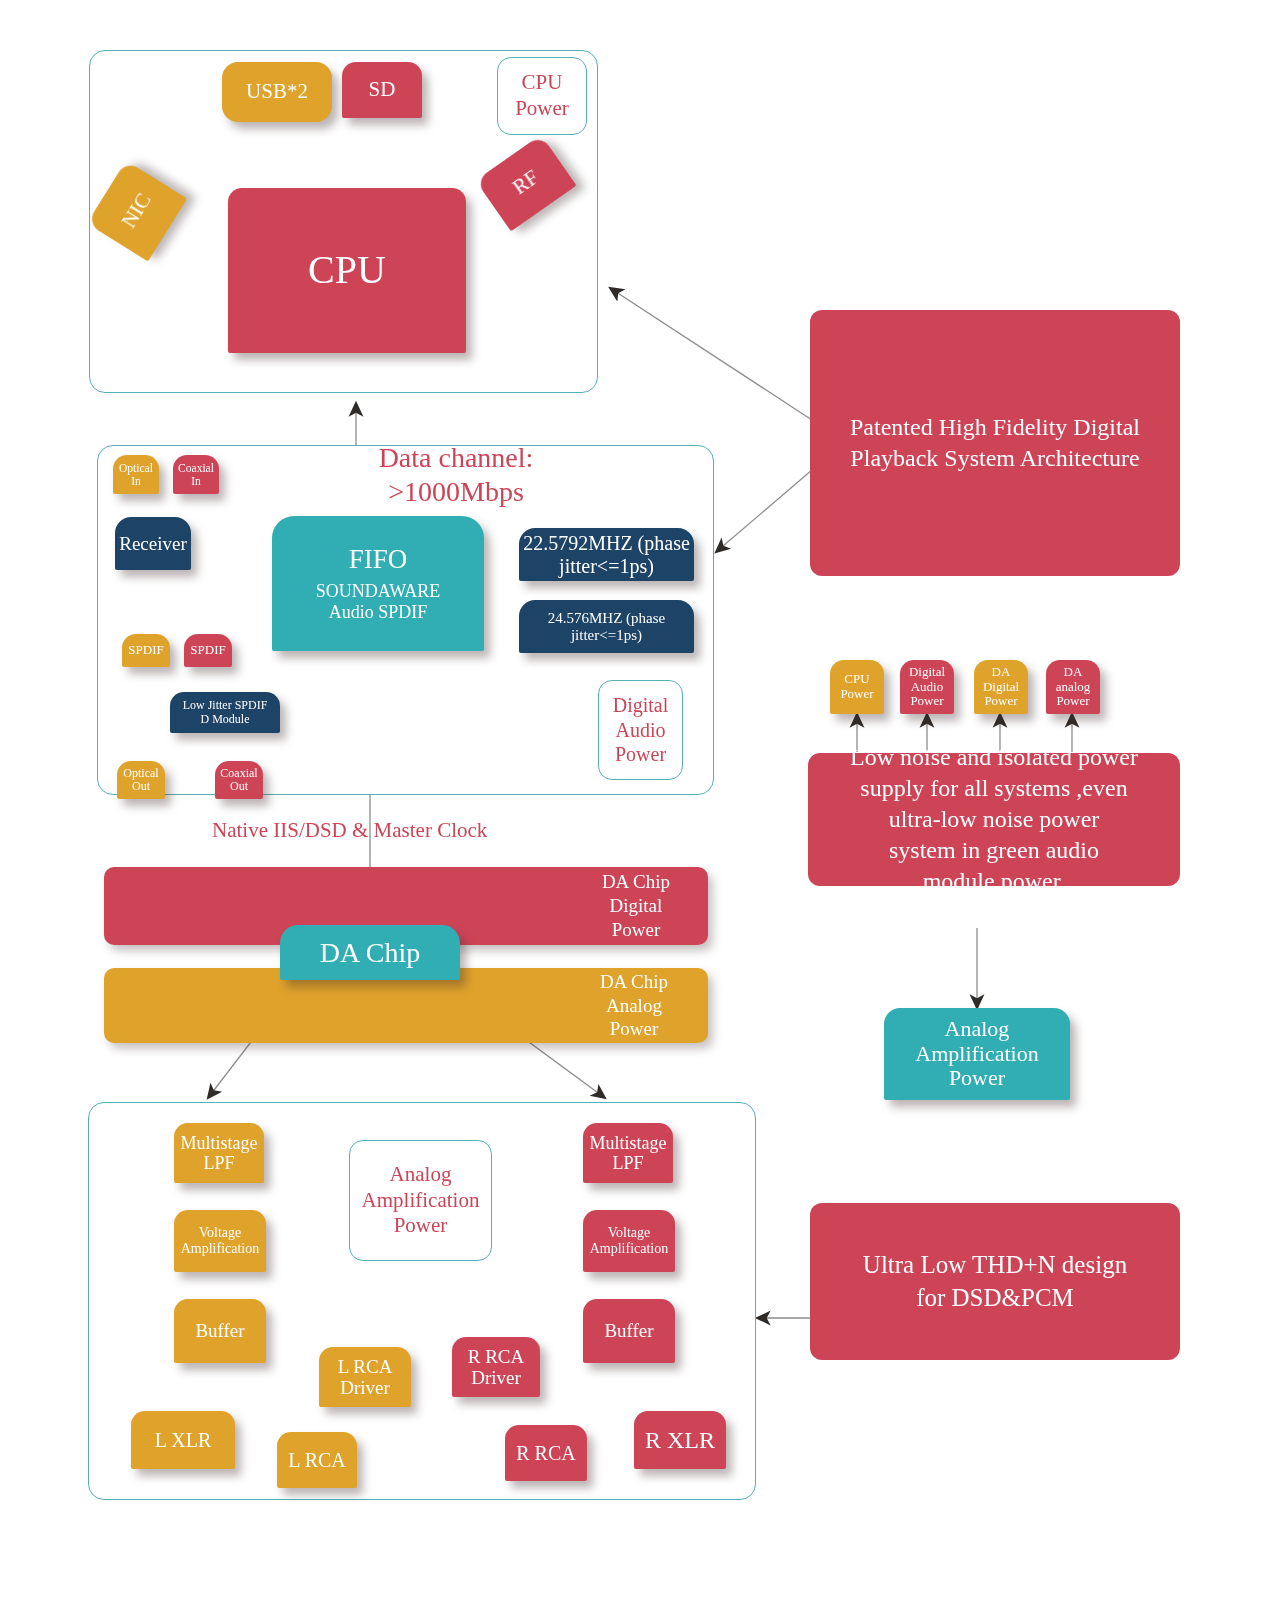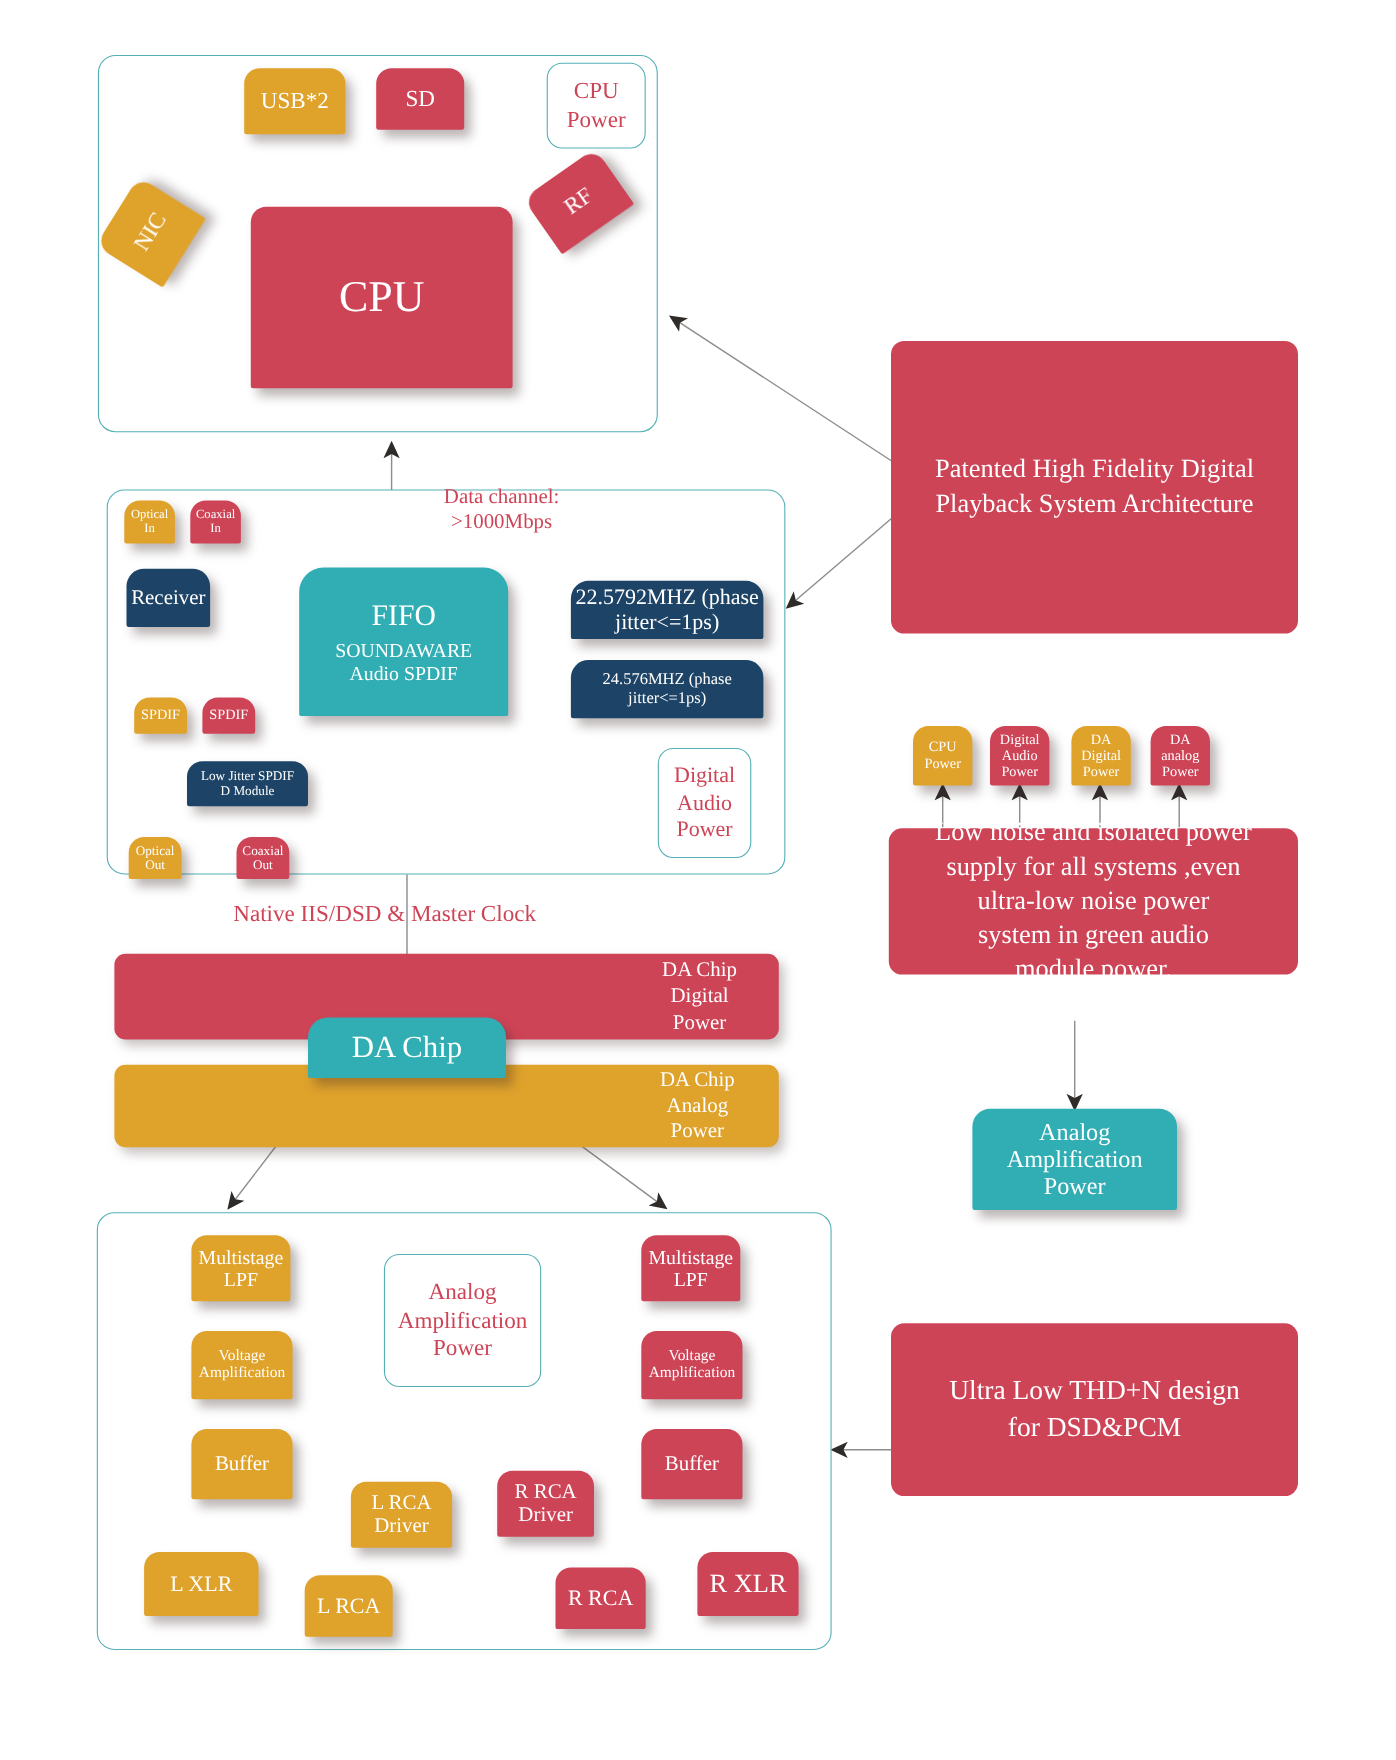--- a/index.html
+++ b/index.html
@@ -129,46 +129,46 @@
       <path d="M627,1183 L627,1209" marker-end="url(#ah)"></path>
       <path d="M627,1272 L627,1298" marker-end="url(#ah)"></path>
       <path d="M645,1363 L670,1410" marker-end="url(#ah)"></path>
       <path d="M585,1310 L528,1346" marker-end="url(#ahb)"></path>
       <path d="M510,1397 L535,1432" marker-end="url(#ah)"></path>
     </g>
   </svg>
 
   <div class="panel" style="left:89px;top:50px;width:509px;height:343px;"></div>
 
-  <div class="node gold" style="left:222px;top:62px;width:92px;height:60px;font-size:21px;">USB*2</div>
+  <div class="node gold" style="left:222px;top:62px;width:110px;height:60px;font-size:21px;border-radius:16px;">USB*2</div>
 
   <div class="node red" style="left:342px;top:62px;width:80px;height:56px;font-size:21px;">SD</div>
 
   <div class="node gold rot-nic" style="left:100px;top:175px;width:74px;height:72px;font-size:21px;">NIC</div>
 
   <div class="node red rot-rf" style="left:486px;top:152px;width:80px;height:62px;font-size:21px;">RF</div>
 
   <div class="node red" style="left:228px;top:188px;width:238px;height:165px;font-size:40px;">CPU</div>
 
   <div class="outlined" style="left:497px;top:57px;width:90px;height:78px;font-size:21px;">CPU
 Power</div>
 
   <div class="panel" style="left:97px;top:445px;width:617px;height:350px;"></div>
 
-  <div class="edgelabel" style="left:361px;top:441px;width:190px;font-size:19px;">Data channel:
+  <div class="edgelabel" style="left:361px;top:441px;width:190px;font-size:28px;">Data channel:
 &gt;1000Mbps</div>
 
   <div class="node gold" style="left:113px;top:455px;width:46px;height:39px;font-size:11.5px;">Optical
 In</div>
   <div class="node red" style="left:173px;top:455px;width:46px;height:39px;font-size:11.5px;">Coaxial
 In</div>
 
   <div class="node navy" style="left:115px;top:517px;width:76px;height:53px;font-size:19px;border-radius:16px 16px 2px 2px;">Receiver</div>
 
-  <div class="node teal" style="left:272px;top:516px;width:190px;height:135px;flex-direction:column;border-radius:22px 22px 2px 2px;">
+  <div class="node teal" style="left:272px;top:516px;width:212px;height:135px;flex-direction:column;border-radius:22px 22px 2px 2px;">
     <span style="font-size:27px;margin-bottom:7px;">FIFO</span>
     <span style="font-size:18px;line-height:1.18;white-space:pre-line;">SOUNDAWARE
 Audio SPDIF</span>
   </div>
 
   <div class="node navy" style="left:519px;top:528px;width:175px;height:53px;font-size:20px;border-radius:16px 16px 2px 2px;">22.5792MHZ (phase
 jitter&lt;=1ps)</div>
   <div class="node navy" style="left:519px;top:600px;width:175px;height:53px;font-size:15px;border-radius:16px 16px 2px 2px;">24.576MHZ (phase
 jitter&lt;=1ps)</div>
 

